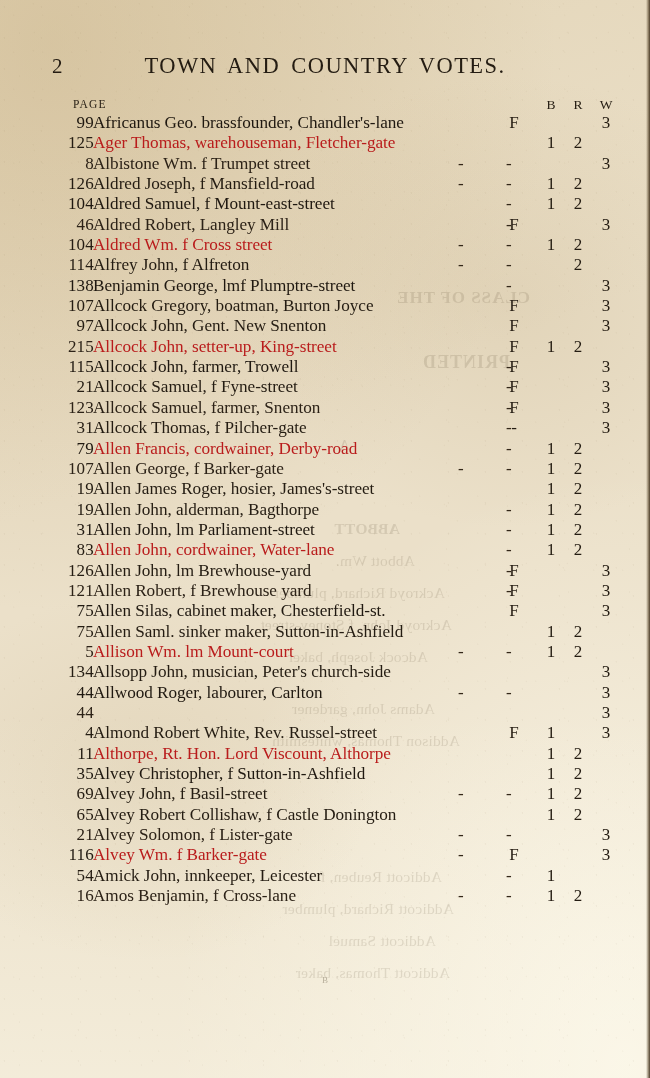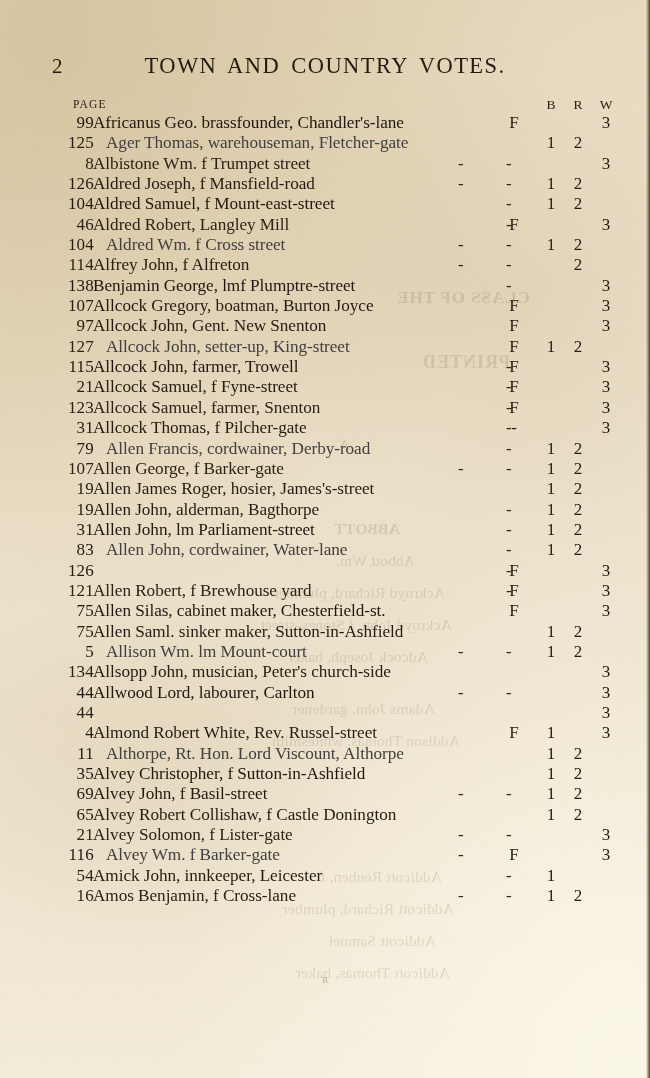--- a/index.html
+++ b/index.html
@@ -192,21 +192,21 @@
     line-height: 19px;
   }
   .cell.f { left: 503px; }
   .cell.b { left: 540px; }
   .cell.r { left: 567px; }
   .cell.w { left: 595px; }
 
   
   .row:nth-child(3n)   .nm, .row:nth-child(3n)   .pg { color: #2c2217; }
   .row:nth-child(4n+1) .nm, .row:nth-child(4n+1) .pg { color: #1f1810; }
-  .row:nth-child(5n+2) .nm { color: #404040; margin-left: 13px; }
+  .row:nth-child(5n+2) .nm { color: #b91c1c; }
 
   #signature-mark {
     position: absolute;
     left: 322px;
     top: 975px;
     font-size: 9px;
     color: rgba(70,56,34,.35);
     letter-spacing: .5px;
   }
 </style>
@@ -320,21 +320,21 @@
           <span class="cell f">F</span>
           <span class="cell w">3</span>
         </div>
         <div class="row">
           <span class="pg">97</span>
           <span class="nm">Allcock John, Gent. New Snenton</span>
           <span class="cell f">F</span>
           <span class="cell w">3</span>
         </div>
         <div class="row">
-          <span class="pg">127</span>
+          <span class="pg">215</span>
           <span class="nm">Allcock John, setter-up, King-street</span>
           <span class="cell f">F</span>
           <span class="cell b">1</span>
           <span class="cell r">2</span>
         </div>
         <div class="row">
           <span class="pg">115</span>
           <span class="nm">Allcock John, farmer, Trowell</span>
           <span class="dash d2">-</span>
           <span class="cell f">F</span>
@@ -398,20 +398,21 @@
         </div>
         <div class="row">
           <span class="pg">83</span>
           <span class="nm">Allen John, cordwainer, Water-lane</span>
           <span class="dash d2">-</span>
           <span class="cell b">1</span>
           <span class="cell r">2</span>
         </div>
         <div class="row">
           <span class="pg">126</span>
+          <span class="nm">Allen John, lm Brewhouse-yard</span>
           <span class="dash d2">-</span>
           <span class="cell f">F</span>
           <span class="cell w">3</span>
         </div>
         <div class="row">
           <span class="pg">121</span>
           <span class="nm">Allen Robert, f  Brewhouse yard</span>
           <span class="dash d2">-</span>
           <span class="cell f">F</span>
           <span class="cell w">3</span>
@@ -436,21 +437,21 @@
           <span class="cell b">1</span>
           <span class="cell r">2</span>
         </div>
         <div class="row">
           <span class="pg">134</span>
           <span class="nm">Allsopp John, musician, Peter's church-side</span>
           <span class="cell w">3</span>
         </div>
         <div class="row">
           <span class="pg">44</span>
-          <span class="nm">Allwood Lord, labourer, Carlton</span>
+          <span class="nm">Allwood Roger, labourer, Carlton</span>
           <span class="dash d1">-</span>
           <span class="dash d2">-</span>
           <span class="cell w">3</span>
         </div>
         <div class="row">
           <span class="pg">44</span>
           <span class="cell w">3</span>
         </div>
         <div class="row">
           <span class="pg">4</span>

